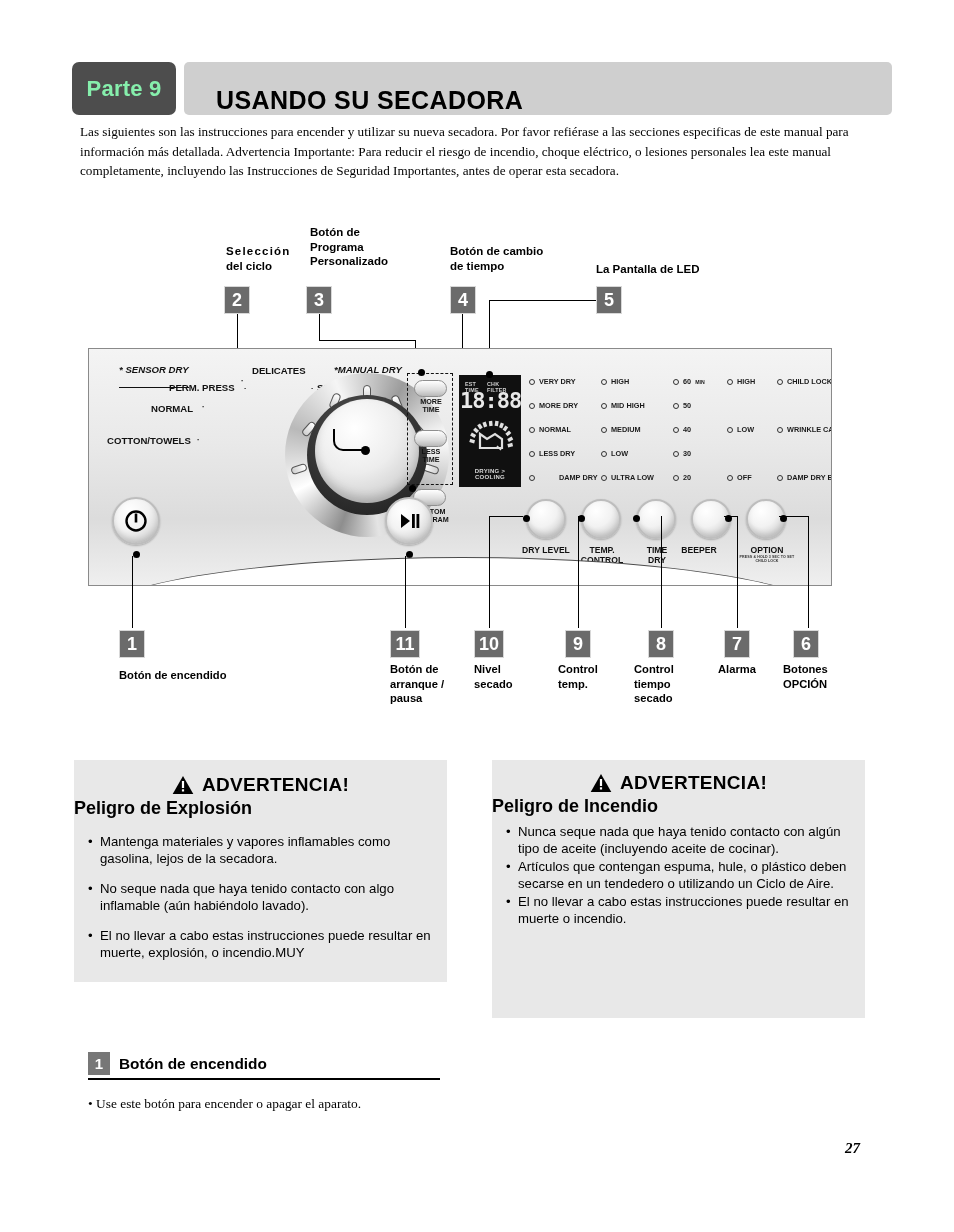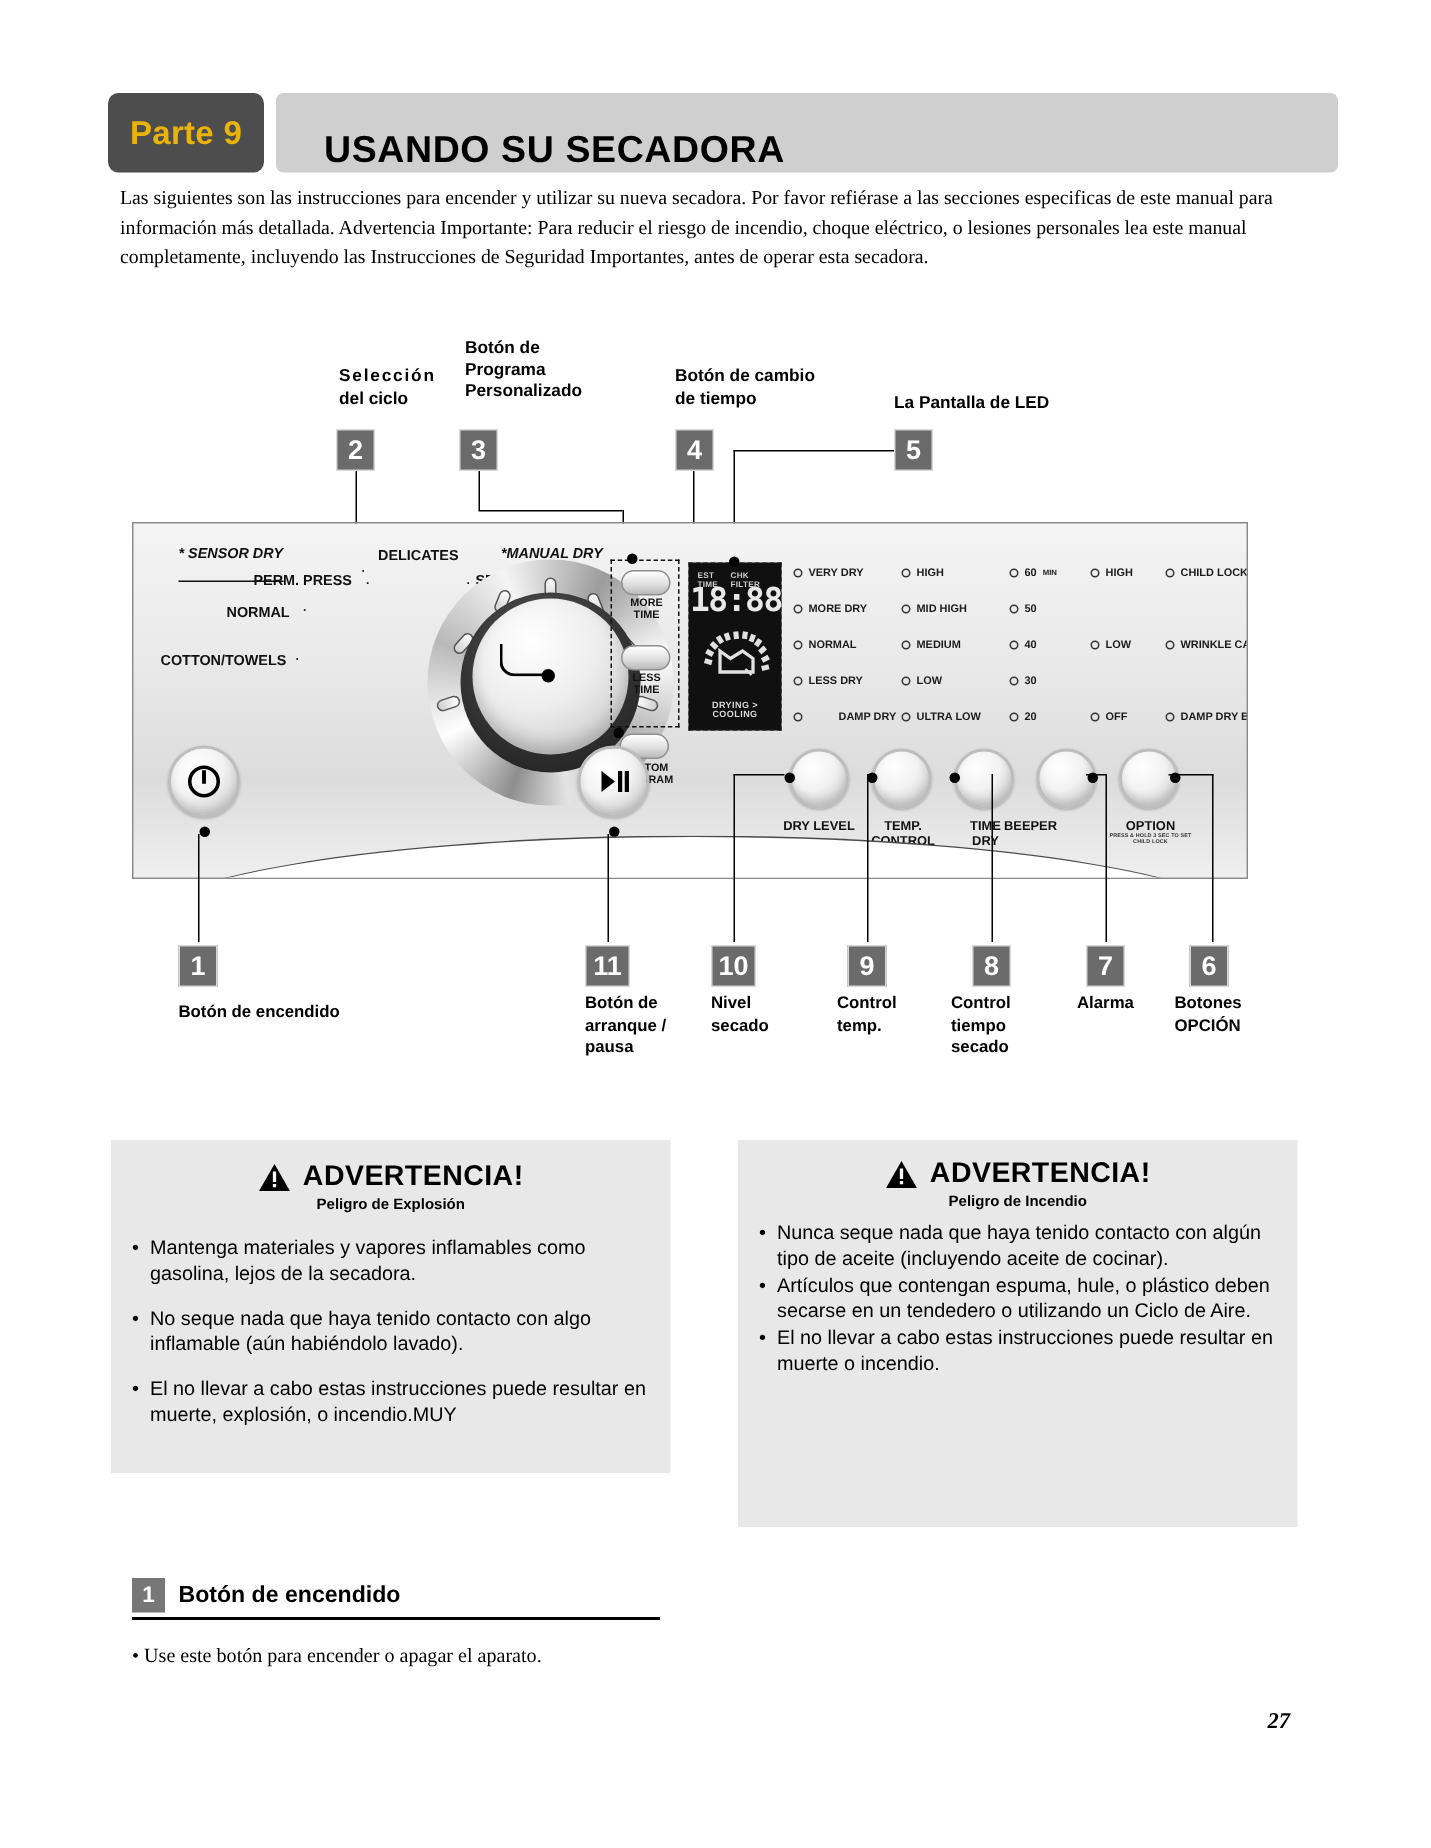--- a/index.html
+++ b/index.html
@@ -12,21 +12,21 @@
     position: relative;
     overflow: hidden;
   }
   .page { position:relative; width:954px; height:1232px; }
 
   
   .header { position:absolute; left:72px; top:62px; width:820px; height:53px; }
   .hdr-badge {
     position:absolute; left:0; top:0; width:104px; height:53px;
     background:#4d4d4d; border-radius:7px;
-    color:#eab308; font-weight:bold; font-size:22px;
+    color:#86efac; font-weight:bold; font-size:22px;
     display:flex; align-items:center; justify-content:center;
     letter-spacing:0.2px;
   }
   .hdr-bar {
     position:absolute; left:112px; top:0; width:708px; height:53px;
     background:#cfcfcf; border-radius:5px;
     display:flex; align-items:flex-end;
   }
   .hdr-title {
     margin-left:32px; font-size:25px; font-weight:bold; letter-spacing:0.4px;
@@ -161,21 +161,21 @@
 
   
   .warn {
     position:absolute; background:#e8e8e8;
   }
   .warn-title {
     text-align:center; font-size:19px; font-weight:bold; letter-spacing:0.3px;
     display:flex; align-items:center; justify-content:center; gap:8px;
   }
   .tri { width:22px; height:20px; flex:none; }
-  .warn-sub { text-align:center; font-size:10px; font-weight:bold; margin-top:2px; }
+  .warn-sub { font-size:18px; font-weight:bold; margin-top:2px; }
   .warn-list { margin:0; padding:0; list-style:none; }
   .warn-list li {
     font-size:13.2px; line-height:17.4px; position:relative; padding-left:12px;
   }
   .warn-list li::before { content:"\2022"; position:absolute; left:0; top:0; }
 
   
   .sec { position:absolute; left:88px; top:1052px; width:352px; }
   .sec-head { display:flex; align-items:center; gap:9px; border-bottom:2.6px solid #000; padding-bottom:3px; }
   .sec-chip { width:22px; height:23px; background:#777; color:#fff; font-weight:bold; font-size:15px;
@@ -428,21 +428,21 @@
       <span>CONTROL</span>
     </div>
 
     <div class="rbtn" style="left:547px; top:150px; width:40px; height:40px;"></div>
     <div class="blab" style="left:537px; top:196px; width:62px;">
       <span>TIME</span><br>
       <span>DRY</span>
     </div>
 
     <div class="rbtn" style="left:602px; top:150px; width:40px; height:40px;"></div>
-    <div class="blab" style="left:564px; top:196px; width:68px;"><span>BEEPER</span></div>
+    <div class="blab" style="left:576px; top:196px; width:68px;"><span>BEEPER</span></div>
 
     <div class="rbtn" style="left:657px; top:150px; width:40px; height:40px;"></div>
     <div class="blab" style="left:645px; top:196px; width:66px;">
       <span>OPTION</span>
       <span class="tiny">PRESS &amp; HOLD 3 SEC TO SET CHILD LOCK</span>
     </div>
 
     <div class="dot" style="left:44px; top:202px;"></div>
     <div class="dot" style="left:317px; top:202px;"></div>
     <div class="dot" style="left:434px; top:166px;"></div>

